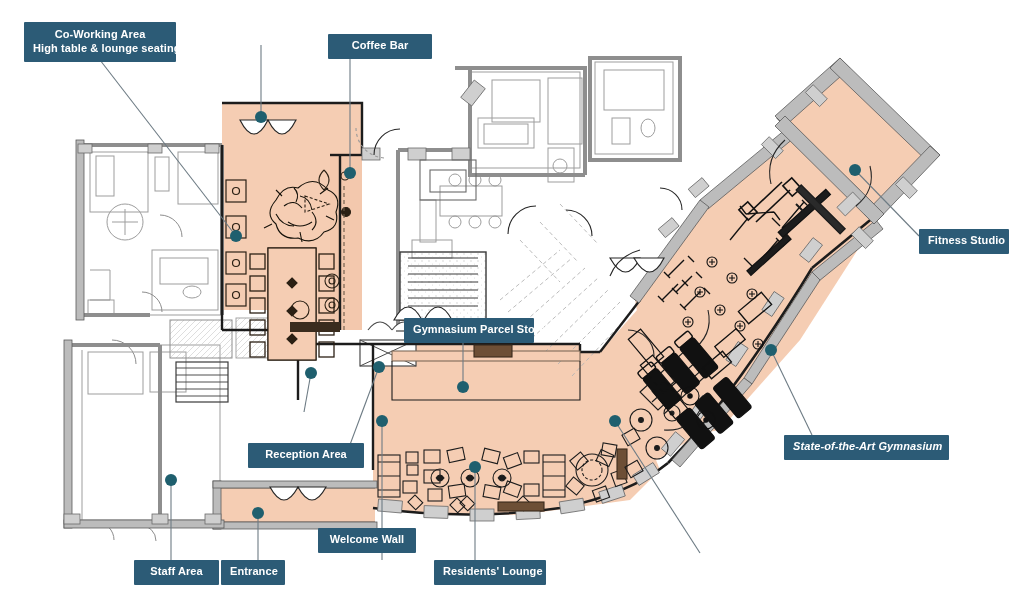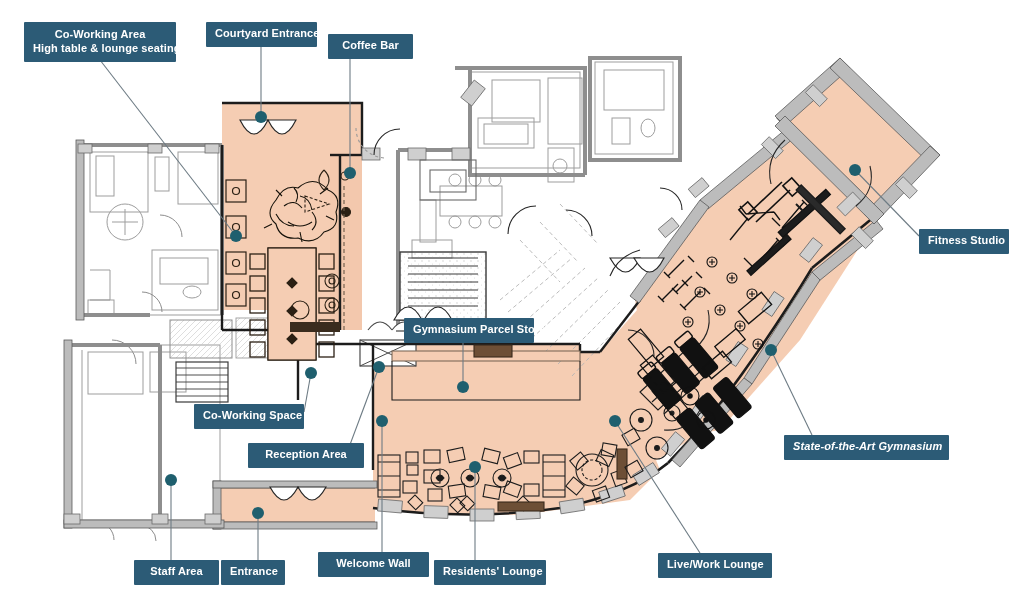--- a/index.html
+++ b/index.html
@@ -510,37 +510,34 @@
       <circle cx="258" cy="513" r="6"></circle>
       <circle cx="382" cy="421" r="6"></circle>
       <circle cx="475" cy="467" r="6"></circle>
       <circle cx="615" cy="421" r="6"></circle>
     </g>
   </svg>
 
   <div class="callout two-line" style="left:24px; top:22px; width:152px;">Co-Working Area
 High table &amp; lounge seating</div>
 
-  <div class="callout" style="left:206px; top:22px; width:111px;">Courtyard Entrance</div>
-
-  <div class="callout" style="left:328px; top:34px; width:85px;">Coffee Bar</div>
+
+  <div class="callout" style="left:328px; top:34px; width:104px;">Coffee Bar</div>
 
   <div class="callout" style="left:919px; top:229px; width:90px;">Fitness Studio</div>
 
   <div class="callout" style="left:784px; top:435px; width:165px;font-style:italic;">State-of-the-Art Gymnasium</div>
 
   <div class="callout" style="left:404px; top:318px; width:130px;">Gymnasium Parcel Store</div>
 
-  <div class="callout" style="left:194px; top:404px; width:110px;">Co-Working Space</div>
 
   <div class="callout" style="left:248px; top:443px; width:116px;">Reception Area</div>
 
   <div class="callout" style="left:134px; top:560px; width:85px;">Staff Area</div>
 
   <div class="callout" style="left:221px; top:560px; width:64px;">Entrance</div>
 
-  <div class="callout" style="left:318px; top:552px; width:111px;">Welcome Wall</div>
+  <div class="callout" style="left:318px; top:528px; width:98px;">Welcome Wall</div>
 
   <div class="callout" style="left:434px; top:560px; width:112px;">Residents' Lounge</div>
 
-  <div class="callout" style="left:658px; top:553px; width:114px;">Live/Work Lounge</div>
 
 </div>
 
 </body></html>

